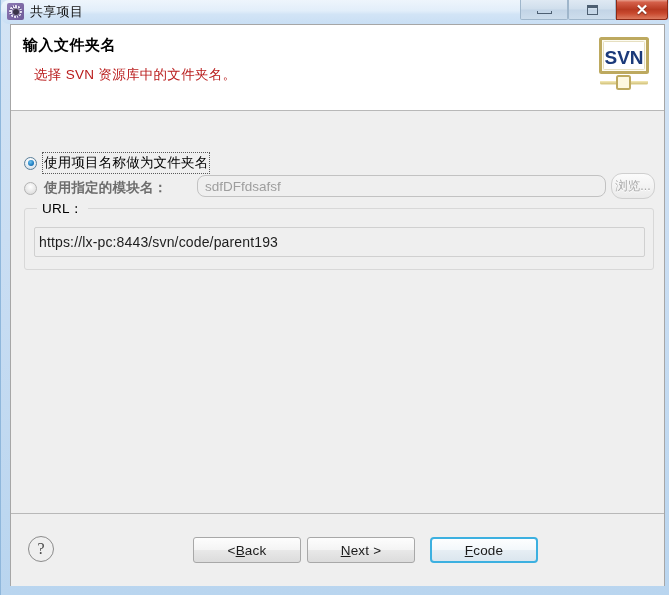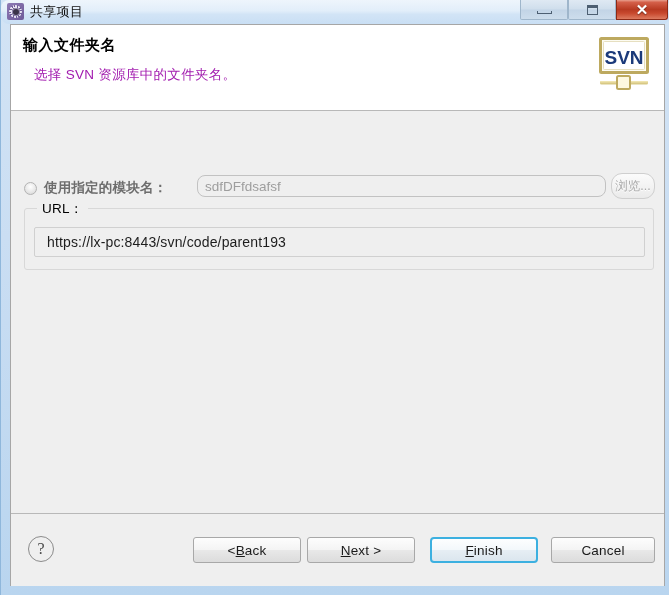--- a/index.html
+++ b/index.html
@@ -116,21 +116,21 @@
     background: #ffffff;
     border-bottom: 1px solid #b8b8b8;
   }
   #header-title {
     position: absolute; left: 12px; top: 11px;
     font-size: 15px; font-weight: bold; color: #000000;
     letter-spacing: .5px;
   }
   #header-desc {
     position: absolute; left: 23px; top: 41px;
-    font-size: 13.5px; color: #a21caf;
+    font-size: 13.5px; color: #b91c1c;
     letter-spacing: .3px;
   }
   #svn-logo {
     position: absolute; left: 588px; top: 12px;
     width: 52px; height: 54px;
   }
 
   
   #body {
     position: absolute; left: 0; top: 87px;
@@ -222,21 +222,21 @@
   }
   #url-value {
     position: absolute; left: 9px; top: 18px;
     width: 611px; height: 30px;
     background: #efefef;
     border: 1px solid #d0d0d0;
     border-radius: 2px;
     font-size: 14px;
     color: #1d1d1d;
     display: flex; align-items: center;
-    padding-left: 12px;
+    padding-left: 4px;
     letter-spacing: .15px;
   }
 
   
   #button-bar {
     position: absolute; left: 0; top: 488px;
     width: 653px; height: 74px;
     background: #efefef;
     border-top: 1px solid #b8b8b8;
   }
@@ -308,20 +308,24 @@
         <rect x="4.5" y="4.5" width="41" height="28" rx="1" fill="#ffffff" stroke="#e6dfc0" stroke-width="1"></rect>
         <text x="25" y="27" text-anchor="middle" font-family="Liberation Sans, sans-serif" font-size="19" font-weight="bold" fill="#1b3a7a">SVN</text>
         <rect x="1" y="44" width="48" height="3.5" rx="1.5" fill="#d8c985"></rect>
         <rect x="1" y="44" width="48" height="1.6" rx=".8" fill="#efe4ae"></rect>
         <rect x="18" y="39" width="13" height="13" rx="1.5" fill="#fdf8e0" stroke="#bda95f" stroke-width="2"></rect>
       </svg>
     </div>
 
     <div id="body">
 
+      <div class="opt-row" id="opt-row-1">
+        <span class="radio checked"></span>
+        <span class="opt-label focused">使用项目名称做为文件夹名</span>
+      </div>
 
       <div class="opt-row" id="opt-row-2">
         <span class="radio off"></span>
         <span class="opt-label dim">使用指定的模块名：</span>
       </div>
 
       <input id="module-input" type="text" disabled="" placeholder="sdfDFfdsafsf" style="">
 
       <div id="browse-button">浏览...</div>
 
@@ -341,20 +345,19 @@
           <span>ack</span>
       </div>
 
       <div class="btn" id="btn-next">
         <u>N</u>
           <span>ext &gt;</span>
       </div>
 
       <div class="btn" id="btn-finish">
         <u>F</u>
-          <span>inish</span>
-      </div>
-
-      <div class="btn" id="btn-cancel">Cancel</div>
+          <span>code</span>
+      </div>
+
     </div>
 
   </div>
 </div>
 
 </body></html>

